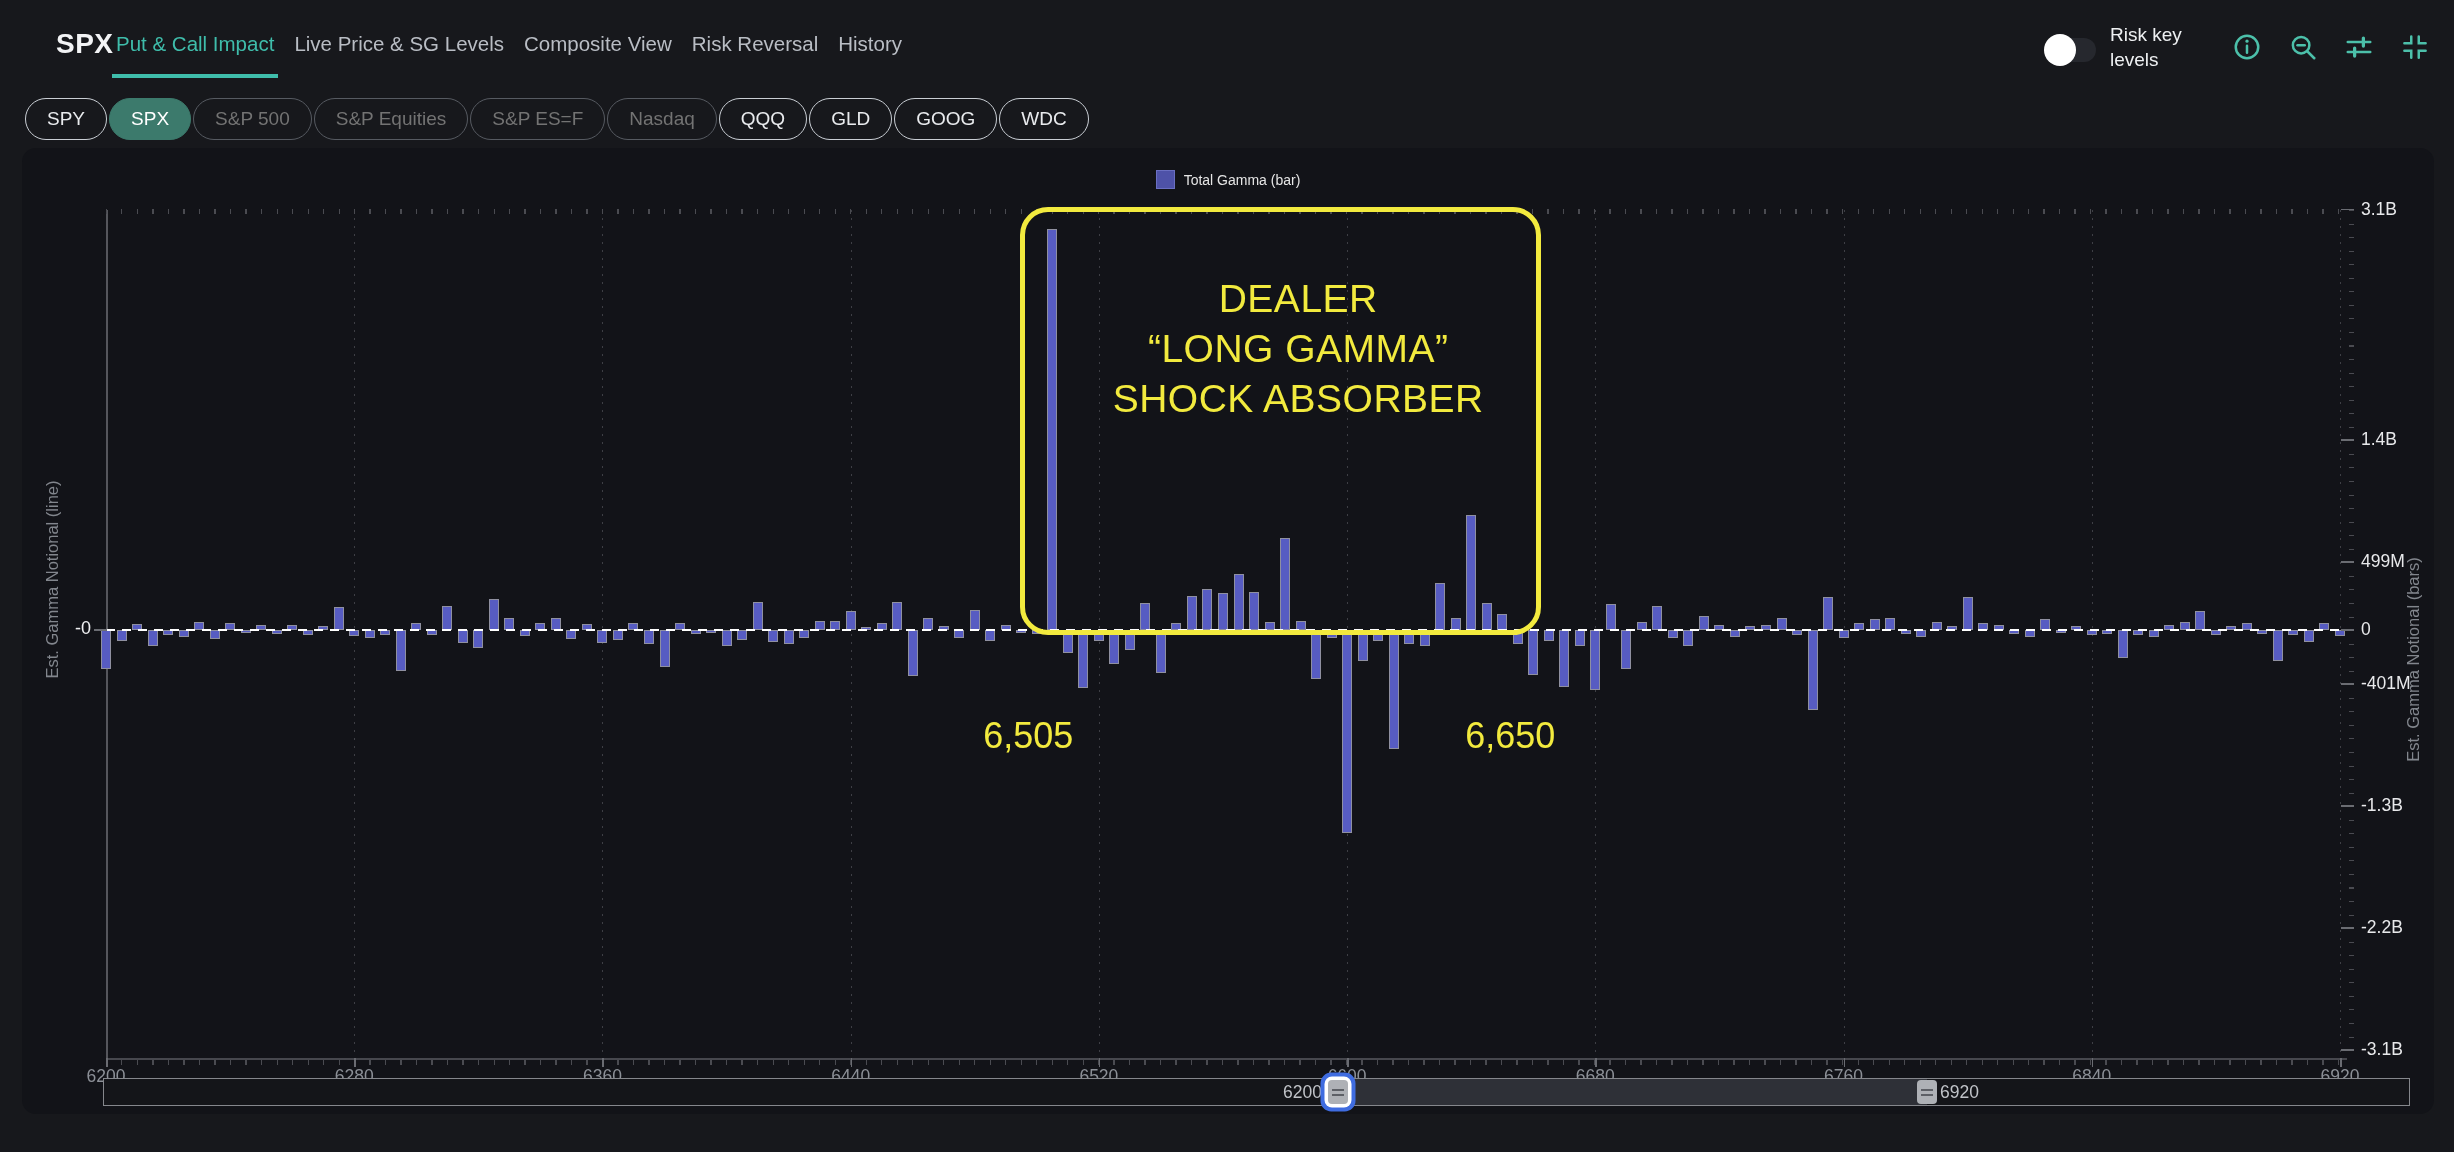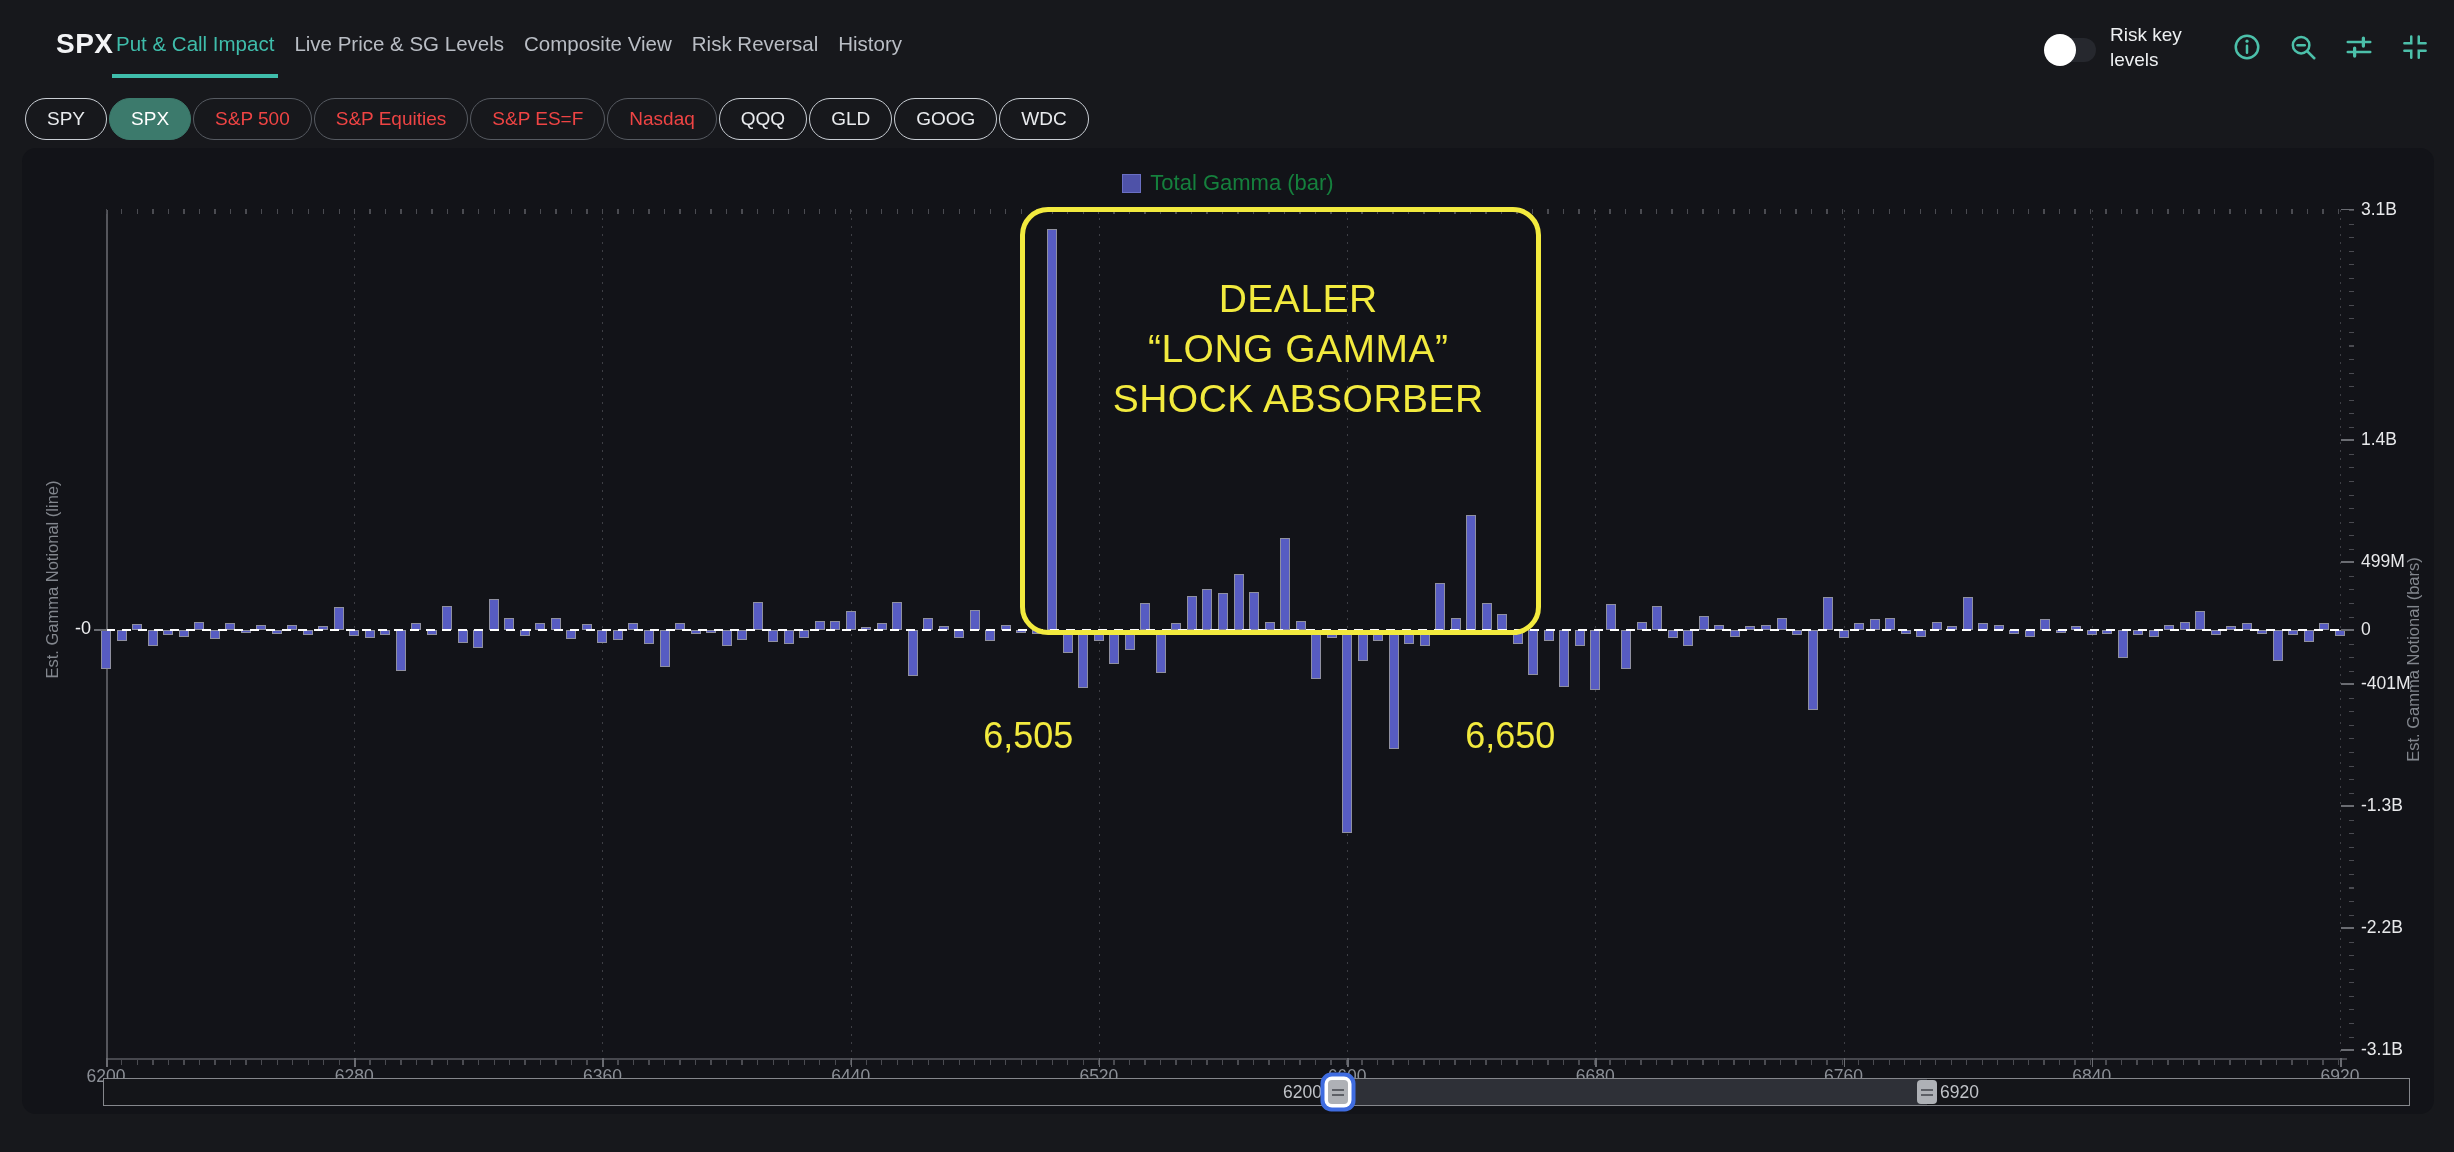--- a/index.html
+++ b/index.html
@@ -16,27 +16,27 @@
   #toggle{position:relative;width:48px;height:24px;border-radius:12px;background:#26282e;margin-top:6px;cursor:pointer;}
   #toggle .knob{position:absolute;left:-4px;top:-4px;width:32px;height:32px;border-radius:50%;background:#ffffff;}
   #toggle-label{width:96px;font-size:19px;line-height:25px;color:#eef0f2;}
   .tool-icon{width:30px;height:30px;cursor:pointer;}
   .tool-icon svg{width:30px;height:30px;stroke:#4cc0aa;stroke-width:2;fill:none;stroke-linecap:round;}
   
   #pills{position:absolute;left:25px;top:98px;display:flex;gap:2px;align-items:center;}
   .pill{height:40px;border-radius:21px;display:flex;align-items:center;padding:0 21px;
     font-size:19px;border:1.5px solid #c9ced4;color:#e9ebee;cursor:pointer;white-space:nowrap;background:transparent;}
   .pill.selected{background:#3c7a6c;border-color:#3c7a6c;color:#ffffff;}
-  .pill.dim{border-color:#565a61;color:#ef4444;}
+  .pill.dim{border-color:#565a61;color:#737373;}
   
   #panel{position:absolute;left:22px;top:148px;width:2412px;height:966px;background:#121318;border-radius:14px;}
   #legend{position:absolute;left:0;top:22px;width:2412px;display:flex;justify-content:center;cursor:pointer;}
   #legend .row{display:flex;align-items:center;gap:9px;}
   #legend .sq{width:17px;height:17px;background:#4e52a8;border:1px solid #6a6fc2;}
-  #legend .txt{font-size:22px;color:#15803d;}
+  #legend .txt{font-size:14px;color:#e5e5e5;}
   
   #plot{position:absolute;left:0;top:0;width:2412px;height:966px;}
   .gridline{position:absolute;width:1px;background-image:repeating-linear-gradient(180deg,#3e3f45 0 2px,transparent 2px 8px);}
   .bar{position:absolute;background:#575cc2;border:1px solid #8f90a0;box-sizing:border-box;z-index:2;}
   #zero-line{position:absolute;height:2px;z-index:3;
     background-image:repeating-linear-gradient(90deg,#ffffff 0 9px,transparent 9px 16px);}
   #yaxis-line{position:absolute;width:1.5px;background:#55565c;}
   #xaxis-line{position:absolute;height:1.5px;background:#46474d;}
   .minor-x{position:absolute;height:5px;
     background-image:repeating-linear-gradient(90deg,#4a4b51 0 1px,transparent 1px 15.5px);}

